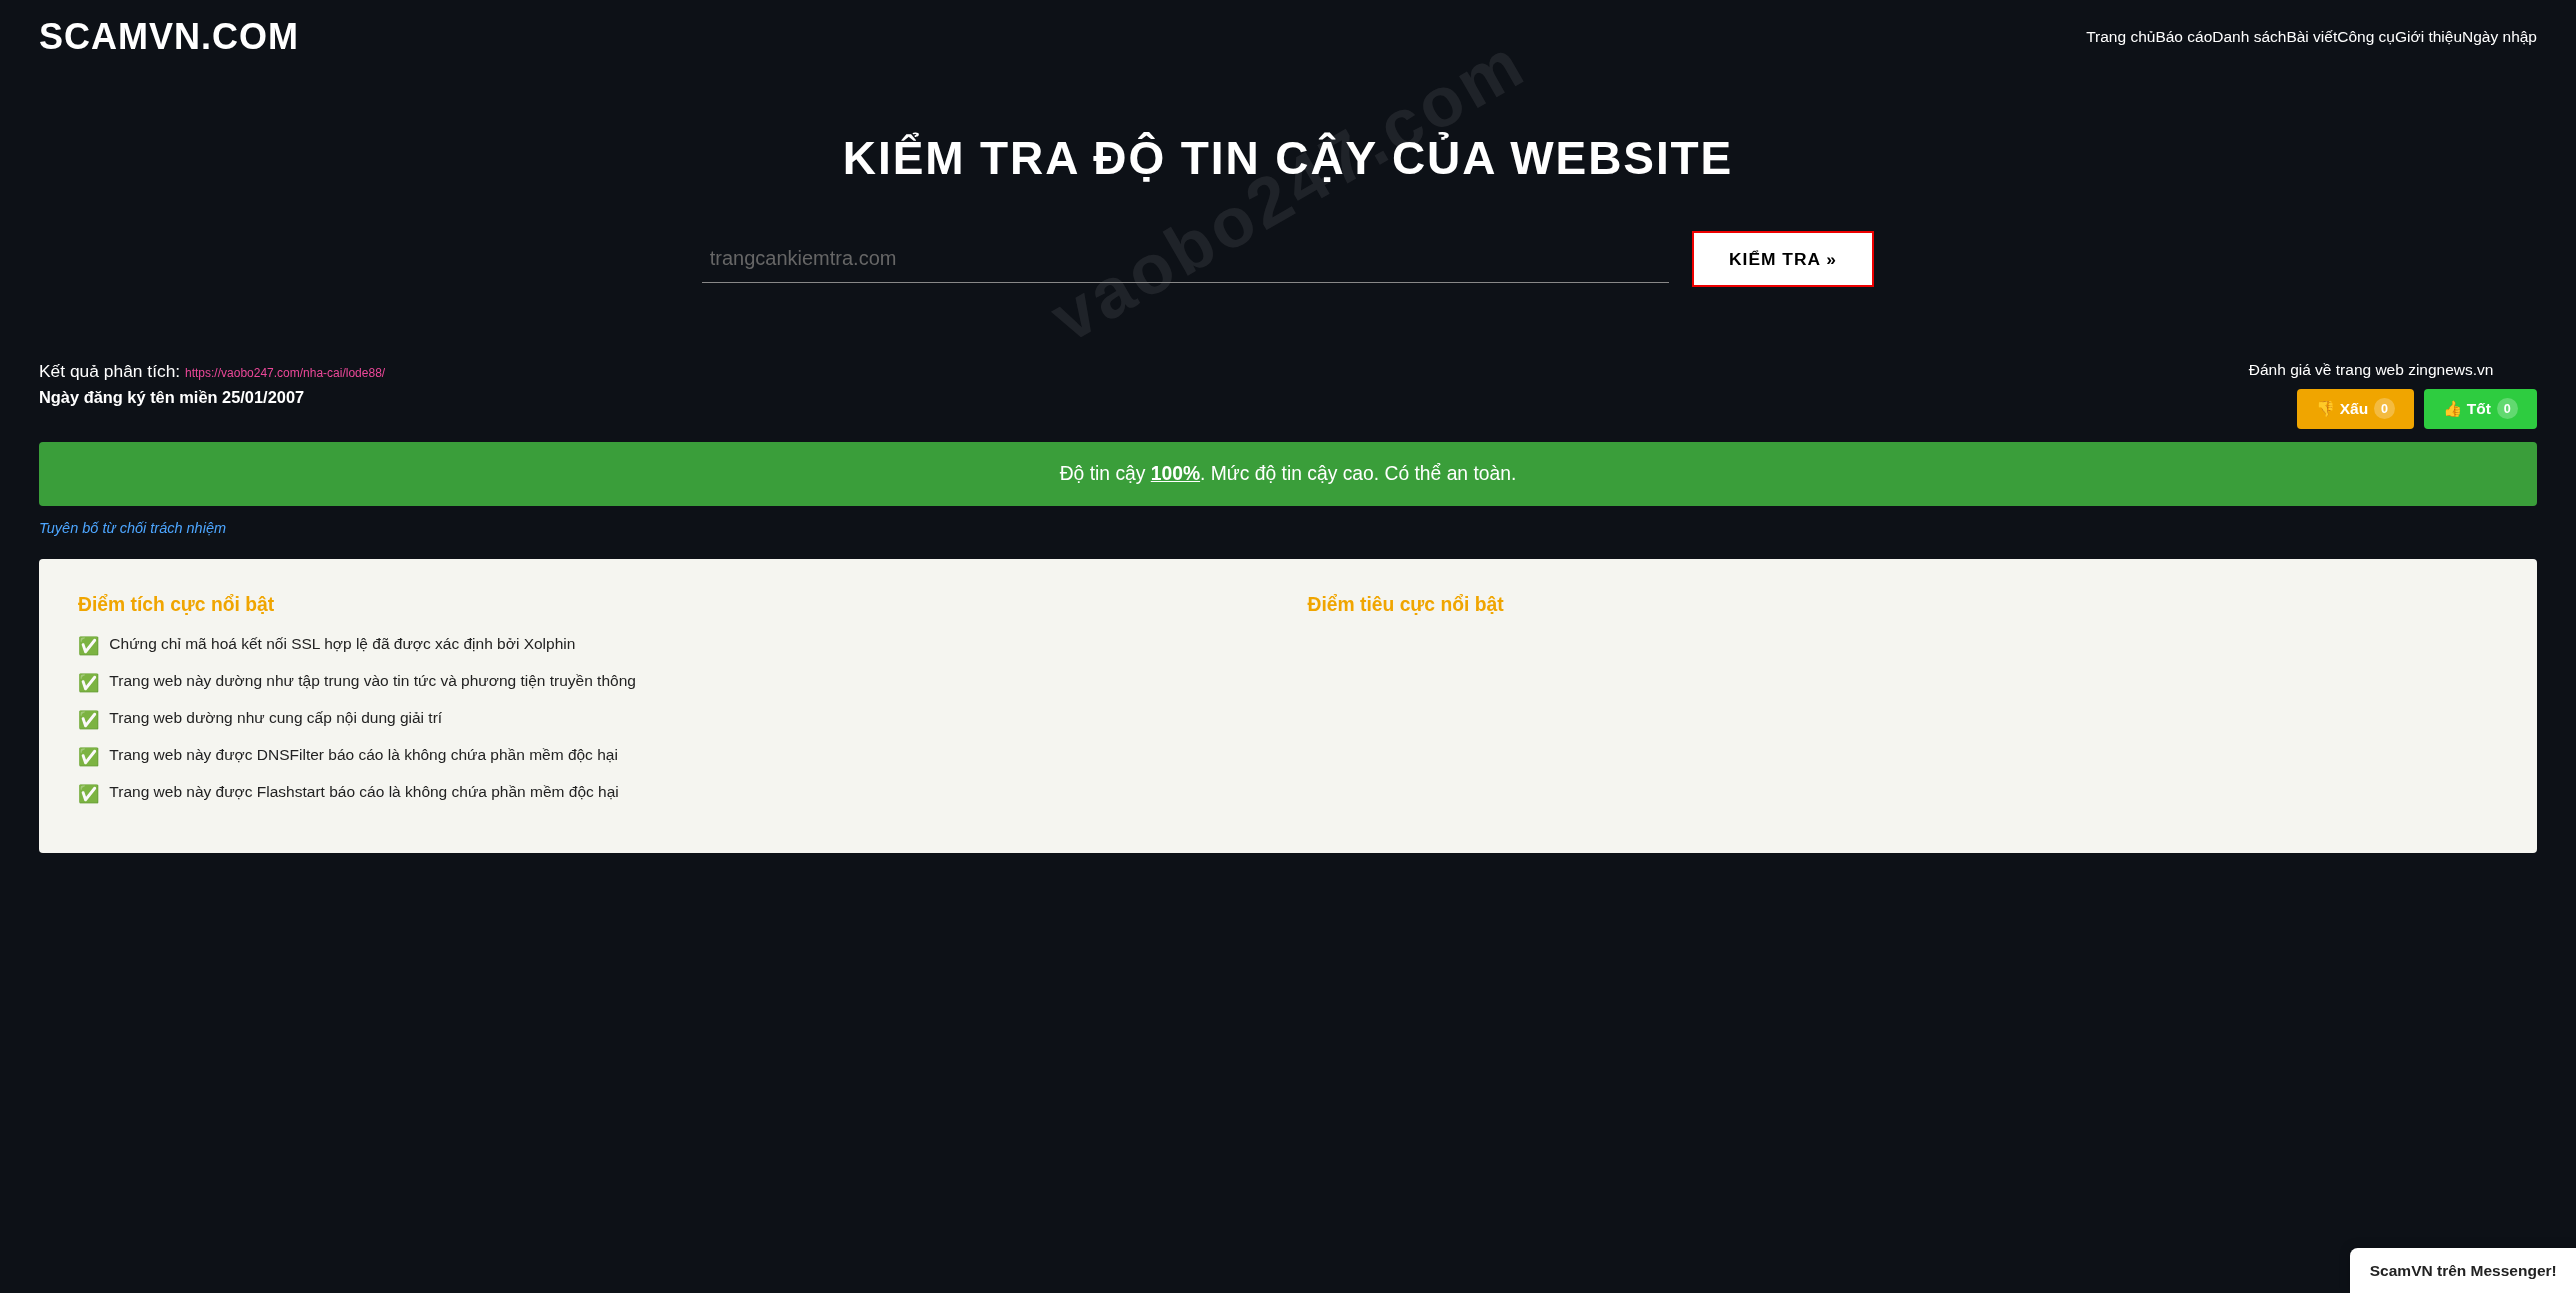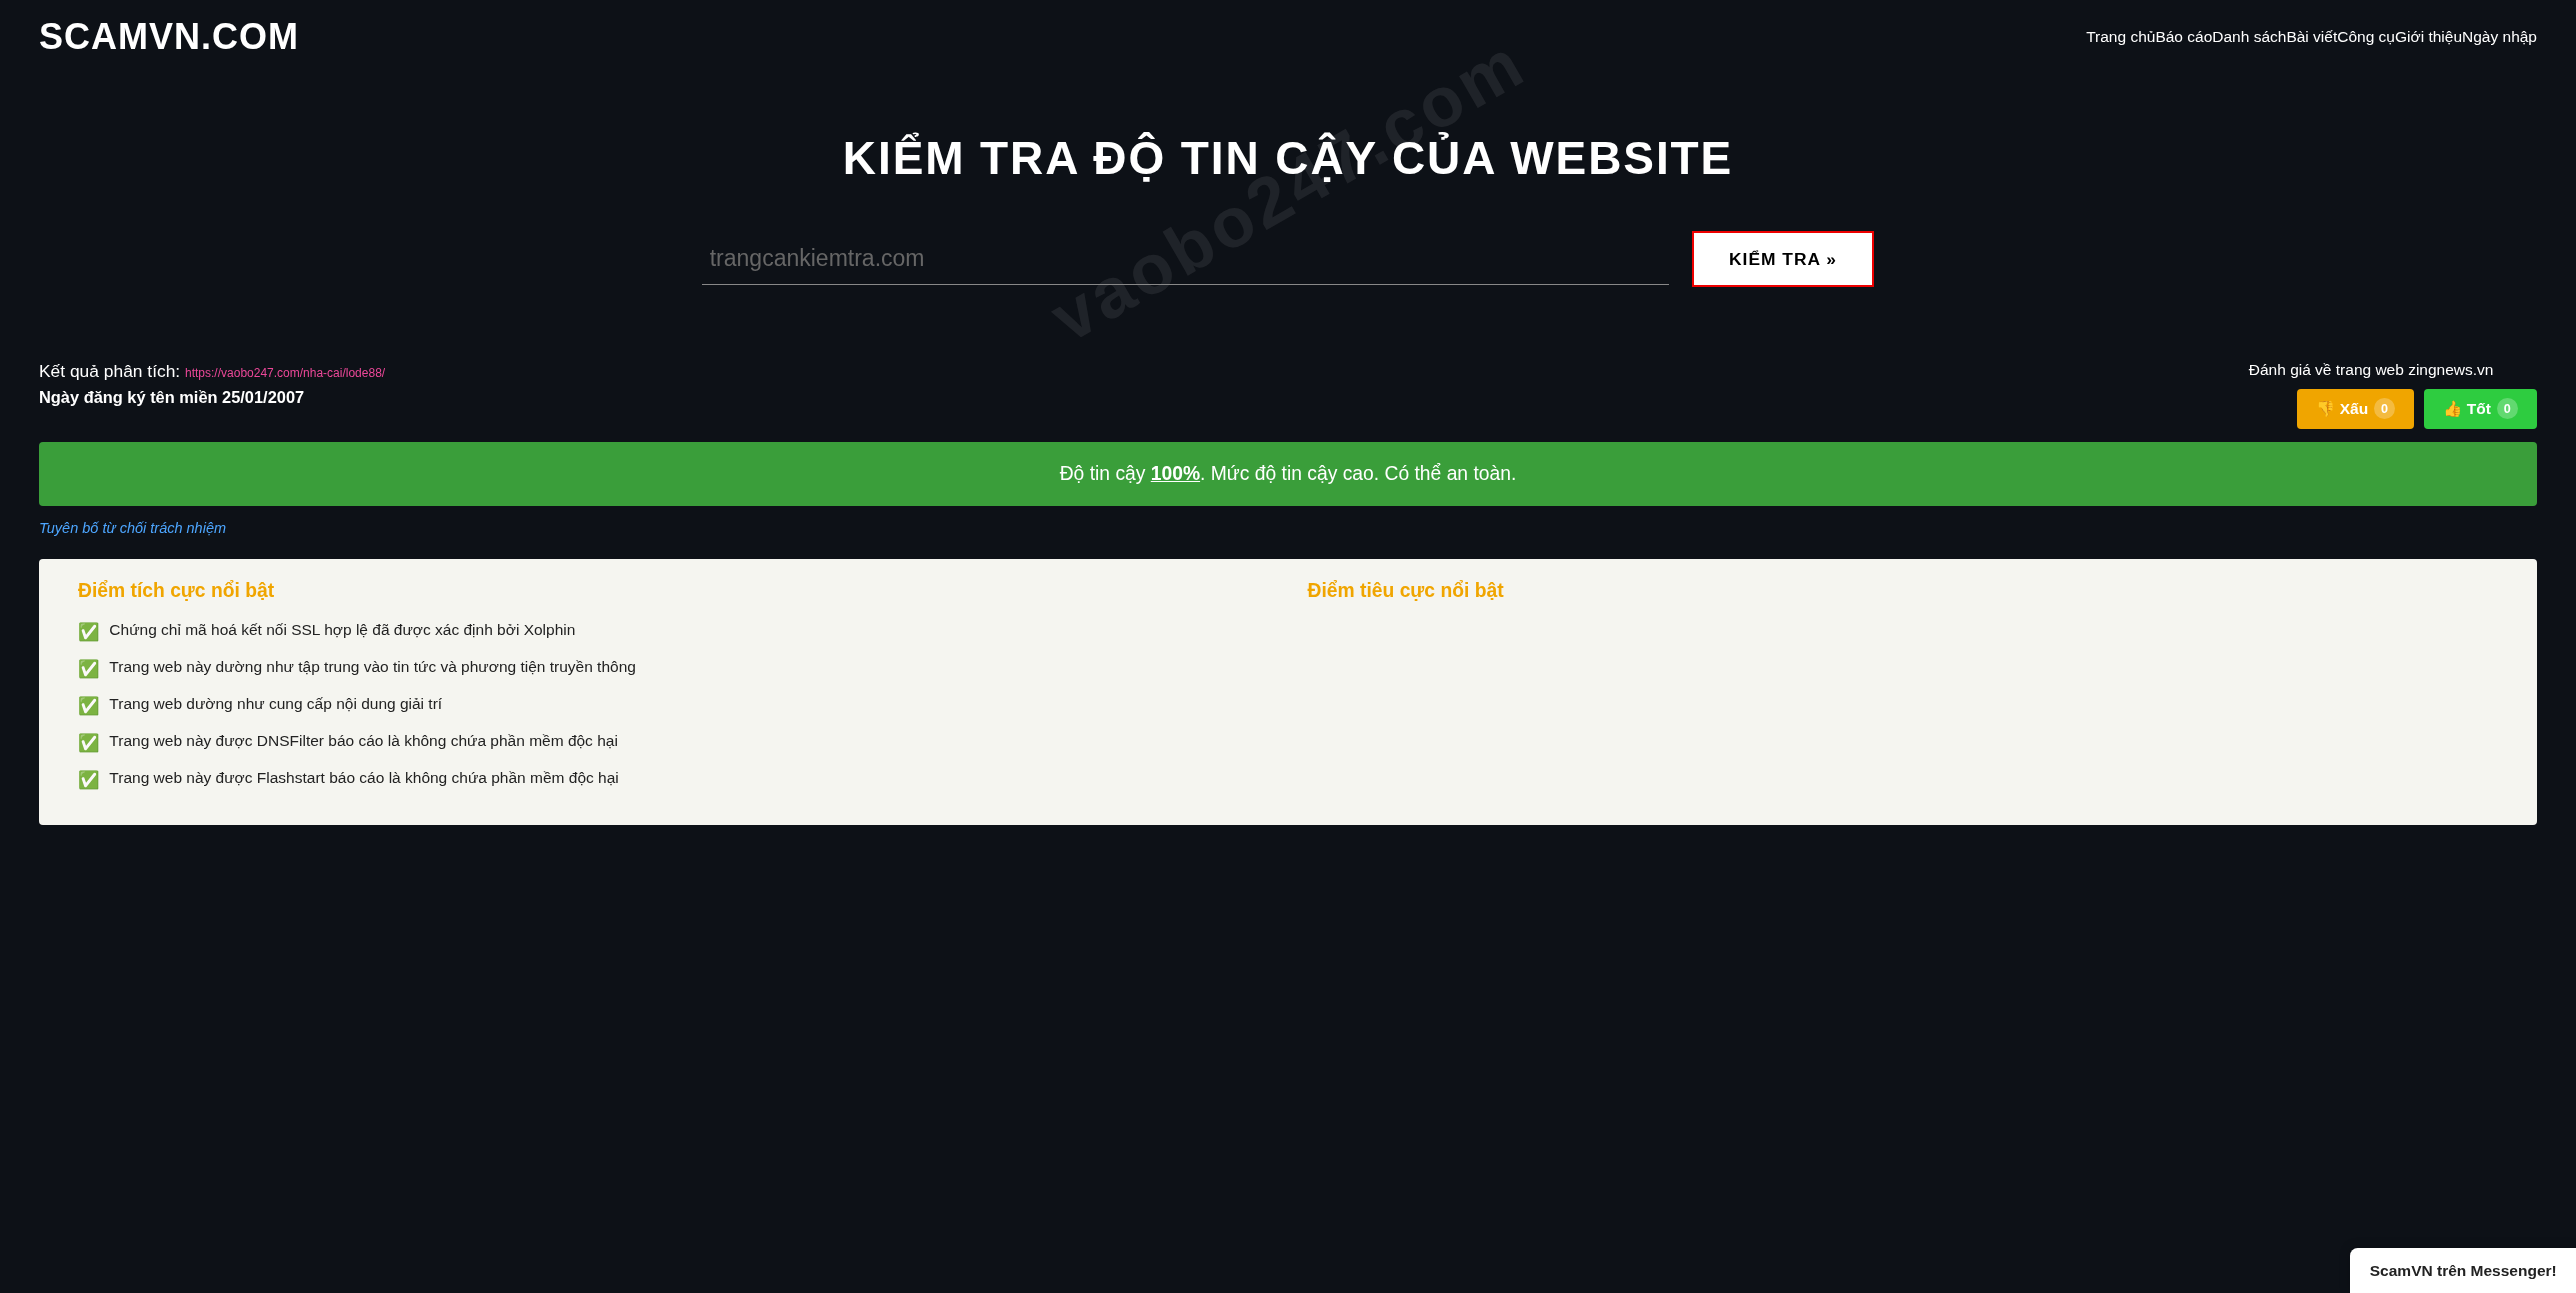--- a/index.html
+++ b/index.html
@@ -73,21 +73,21 @@
       flex: 1;
       max-width: 967px;
       border-bottom: 1.9px solid #888;
       padding: 7.7px 0;
     }
     .search-input-wrap input {
       background: transparent;
       border: none;
       outline: none;
       color: #aaa;
-      font-size: 23px;
+      font-size: 20px;
       width: 100%;
       padding: 3.9px 7.7px;
     }
     .search-input-wrap input::placeholder {
       color: #666;
     }
     .kiemtra-btn {
       background: #fff;
       color: #000;
       border: 2.9px solid #e00;
@@ -178,21 +178,21 @@
       color: #4da6ff;
       font-style: italic;
       cursor: pointer;
     }
 
     
     .content-area {
       margin: 23px 39px 0;
       background: #f5f5f0;
       border-radius: 3.9px;
-      padding: 21px 39px;
+      padding: 35px 39px;
       color: #222;
     }
     .content-cols {
       display: flex;
       gap: 39px;
     }
     .content-col { flex: 1; }
     .col-title {
       color: #f0a500;
       font-size: 19.3px;

